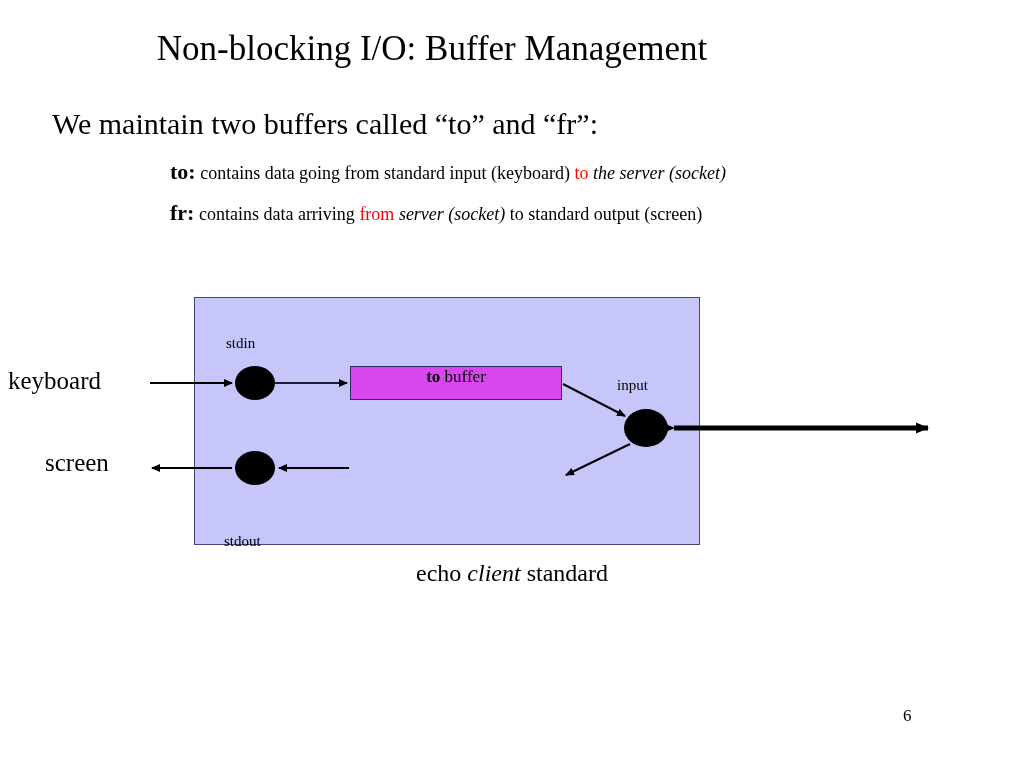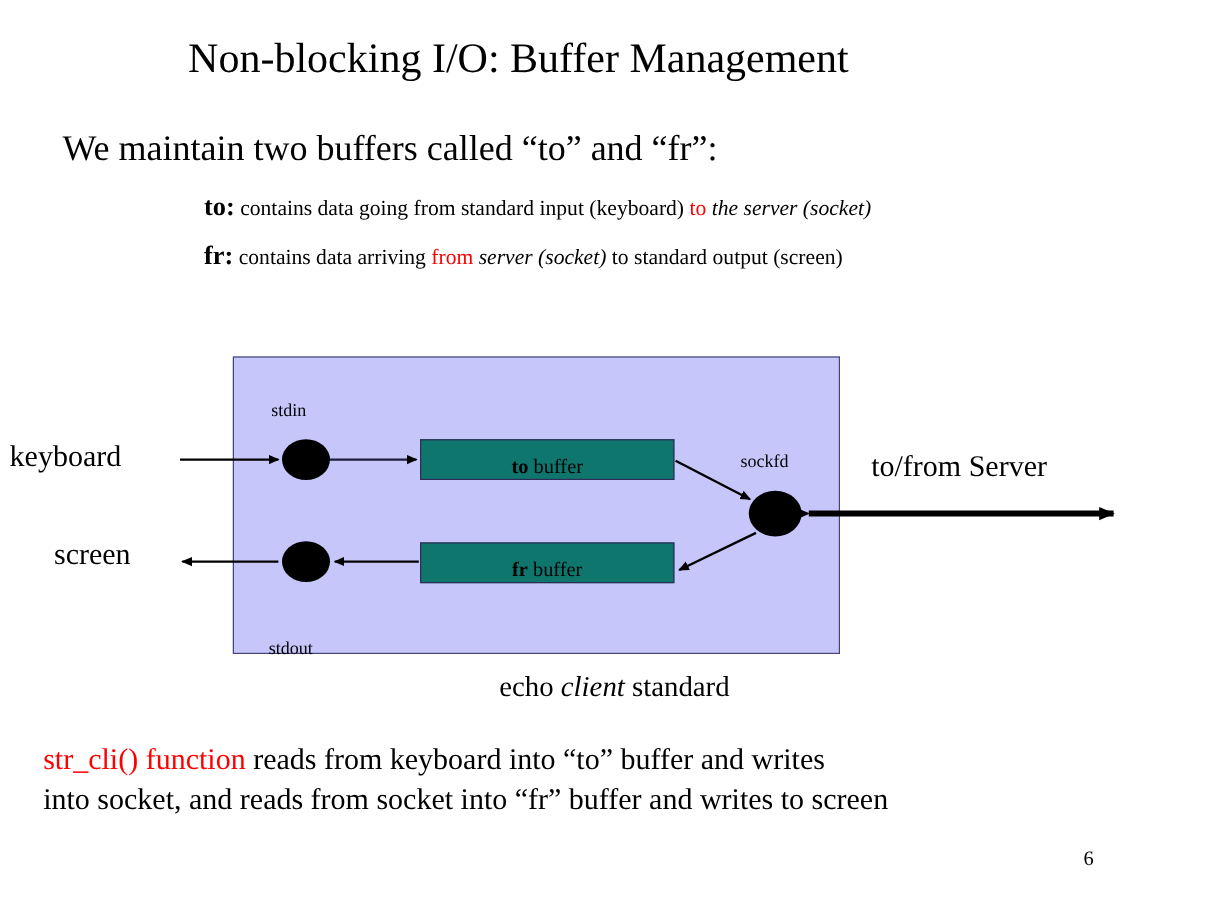--- a/index.html
+++ b/index.html
@@ -95,25 +95,25 @@
   .node-stdin  { left: 235px; top: 366px; width: 40px; height: 34px; }
   .node-stdout { left: 235px; top: 451px; width: 40px; height: 34px; }
   .node-sockfd { left: 624px; top: 409px; width: 44px; height: 38px; }
 
   
   .buffer {
     position: absolute;
     left: 350px;
     width: 212px;
     height: 34px;
-    background: #0f766e;
+    background: #d946ef;
     border: 1px solid #2d2d55;
     box-sizing: border-box;
     display: flex;
-    align-items: flex-end;
+    align-items: flex-start;
     justify-content: center;
     font-size: 17px;
     color: #000000;
     white-space: nowrap;
   }
   .buffer-to { top: 366px; }
   .buffer-fr { top: 452px; }
   .buffer b { font-weight: bold; }
 
   
@@ -212,39 +212,29 @@
 
     <line x1="674" y1="428" x2="928" y2="428" stroke="#000000" stroke-width="5" marker-start="url(#ahb)" marker-end="url(#ahb)"></line>
   </svg>
 
   <div class="node node-stdin"></div>
   <div class="node node-stdout"></div>
   <div class="node node-sockfd"></div>
 
   <div class="dlabel lbl-stdin">stdin</div>
   <div class="dlabel lbl-stdout">stdout</div>
-  <div class="dlabel lbl-sockfd">sockfd</div>
+  <div class="dlabel lbl-sockfd">input</div>
 
   <div class="buffer buffer-to">
     <span><b>to</b><span> buffer</span></span>
   </div>
-  <div class="buffer buffer-fr">
-    <span><b>fr</b><span> buffer</span></span>
-  </div>
 
   <div class="side side-keyboard">keyboard</div>
   <div class="side side-screen">screen</div>
-  <div class="side side-server">to/from Server</div>
 
   <div class="caption">
     <span>echo</span><span>&nbsp;</span><span class="ital">client</span><span>&nbsp;</span><span>standard</span>
   </div>
 
-  <div class="footer">
-    <div class="ln">
-      <span class="red">str_cli() function</span><span> reads from keyboard into “to” buffer and writes</span>
-    </div>
-    <div class="ln">into socket, and reads from socket into “fr” buffer and writes to screen</div>
-  </div>
 
   <div class="pagenum">6</div>
 
 </div>
 
 </body></html>

